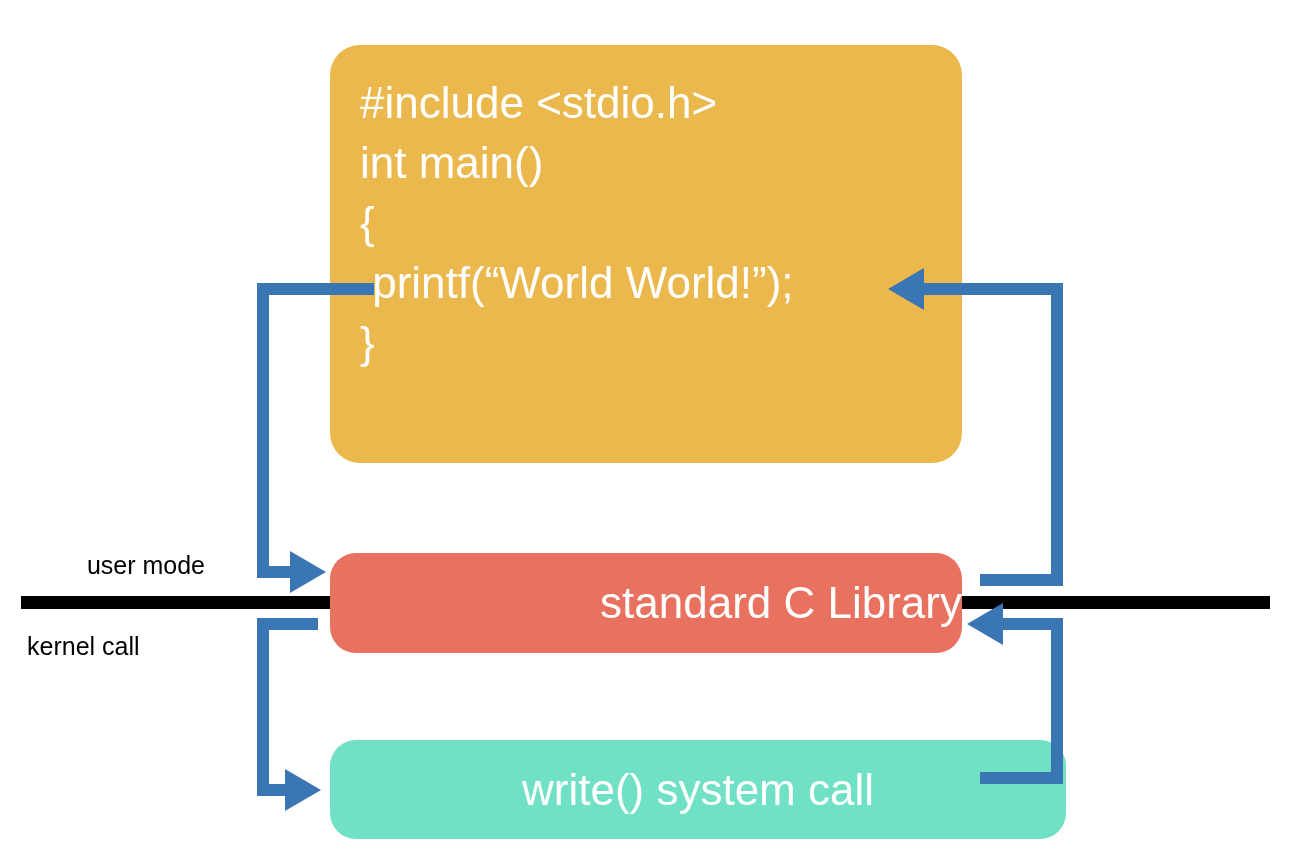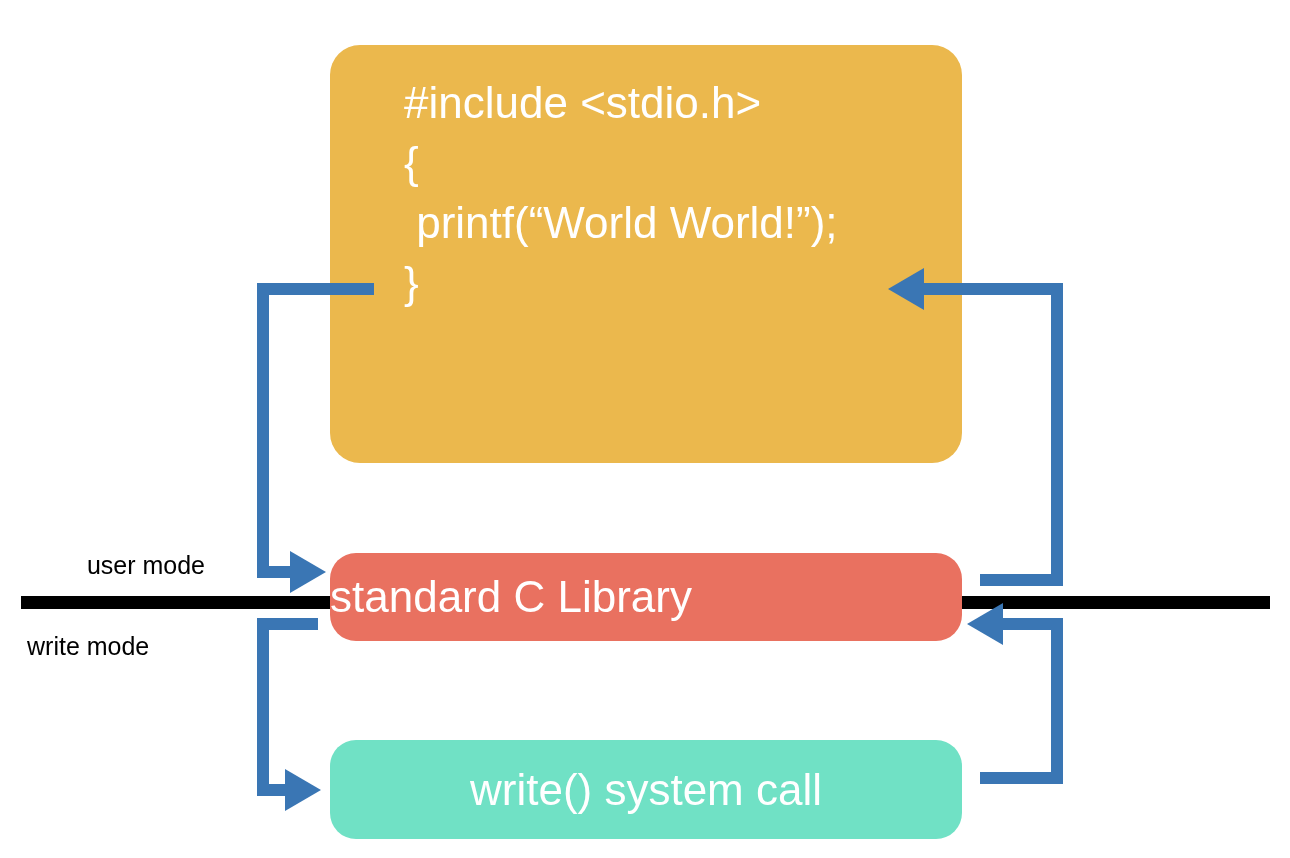--- a/index.html
+++ b/index.html
@@ -26,40 +26,39 @@
     background:var(--c-boundary);
     z-index:1;
   }
   
   .box{z-index:2;}
   .code-box{
     left:330px;top:45px;width:632px;height:418px;
     background:var(--c-code-bg);border-radius:30px;
   }
   .lib-box{
-    left:330px;top:553px;width:632px;height:88px;
+    left:330px;top:553px;width:632px;height:100px;
     background:var(--c-lib-bg);border-radius:26px;
-    display:flex;align-items:center;justify-content:flex-start;
+    display:flex;align-items:center;justify-content:flex-end;
   }
   .sys-box{
-    left:330px;top:740px;width:632px;height:99px;
+    left:330px;top:740px;width:736px;height:99px;
     background:var(--c-sys-bg);border-radius:26px;
     display:flex;align-items:center;justify-content:center;
   }
   .box-label{
     color:var(--c-box-text);
     font-size:44px;line-height:1;white-space:pre;
   }
   
   .code-lines{
     left:360px;top:73px;
     color:var(--c-box-text);
     font-size:44px;line-height:60px;
     z-index:2;
-    margin-left:44px;
   }
   .code-line{white-space:pre;}
   
   .mode-label{
     color:var(--c-label);
     font-weight:normal;font-size:25px;line-height:36px;
     z-index:2;white-space:pre;
   }
   .user-mode{left:40px;top:547px;width:165px;text-align:right;}
   .kernel-mode{left:27px;top:628px;}
@@ -78,25 +77,26 @@
   }
 </style>
 </head>
 <body>
 
 <div class="stage">
 
   <div class="abs boundary"></div>
 
   <div class="abs mode-label user-mode">user mode</div>
-  <div class="abs mode-label kernel-mode">write mode</div>
+  <div class="abs mode-label kernel-mode">kernel call</div>
 
   <div class="abs box code-box"></div>
   <div class="abs code-lines">
     <div class="code-line">#include &lt;stdio.h&gt;</div>
+    <div class="code-line">int main()</div>
     <div class="code-line">{</div>
     <div class="code-line"> printf(“World World!”);</div>
     <div class="code-line">}</div>
   </div>
 
   <div class="abs box lib-box">
     <span class="box-label">standard C Library</span>
   </div>
 
   <div class="abs box sys-box">

